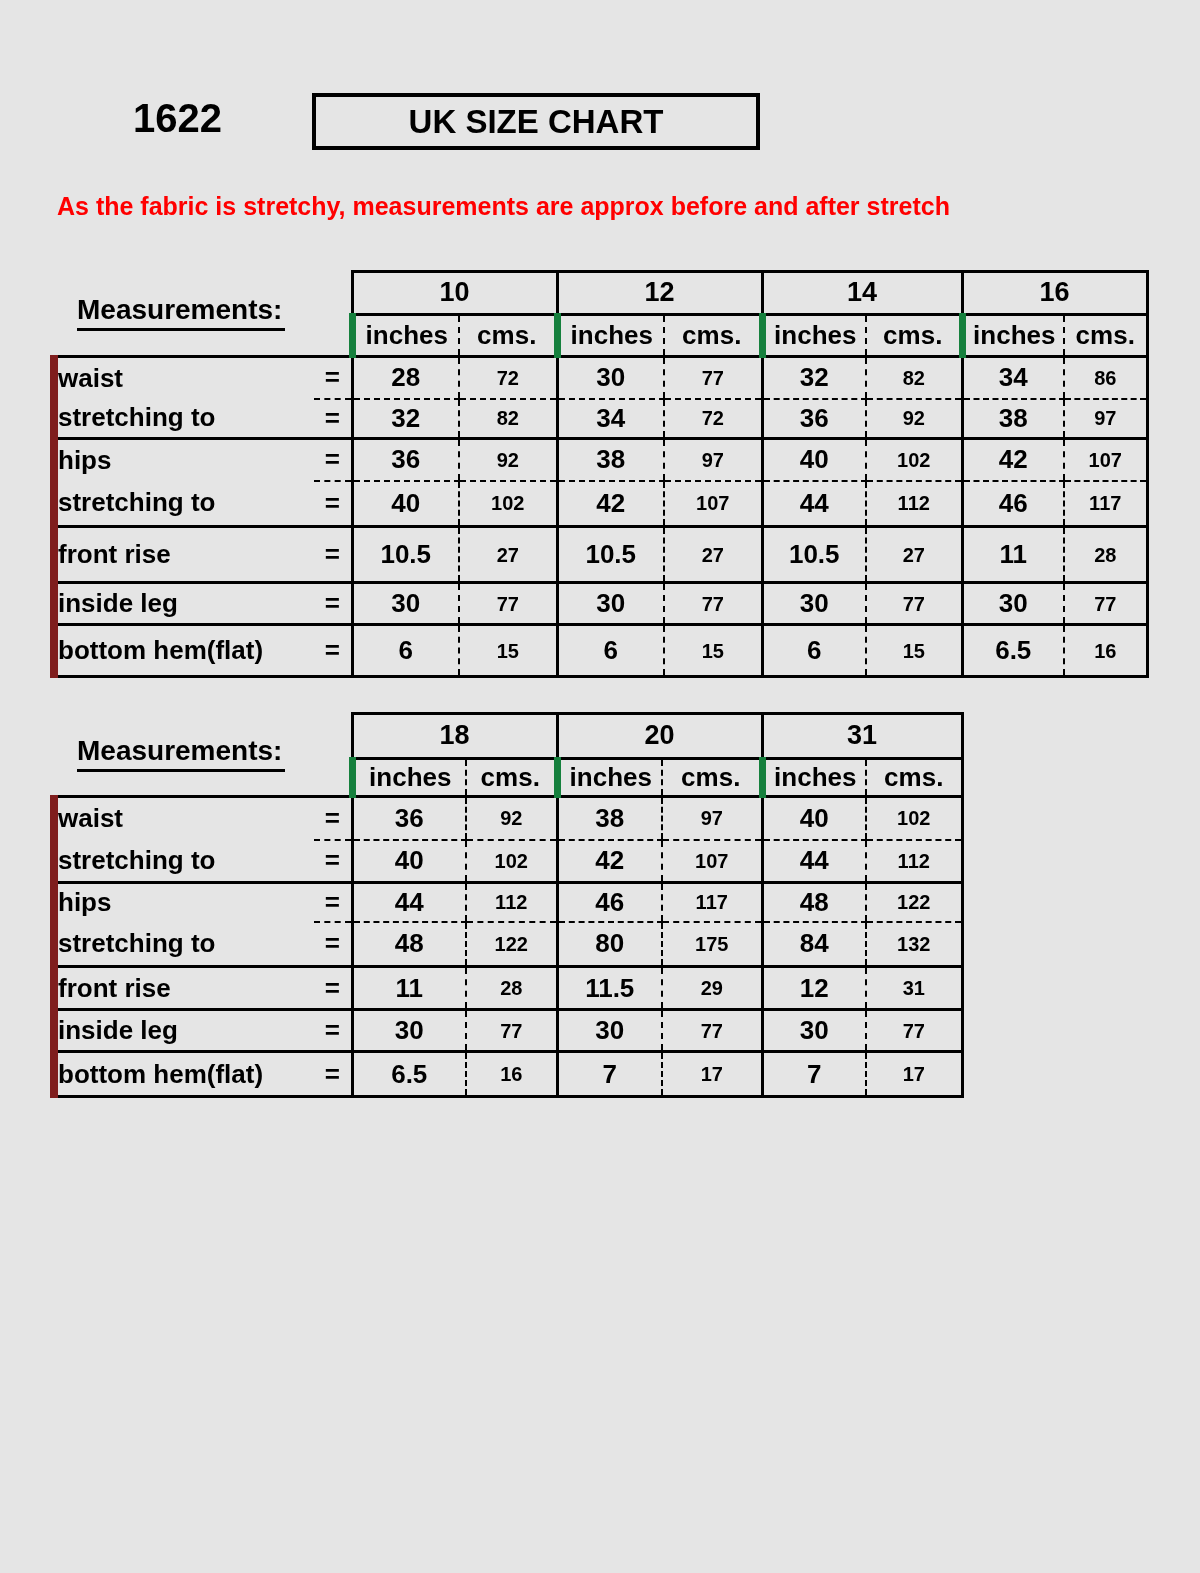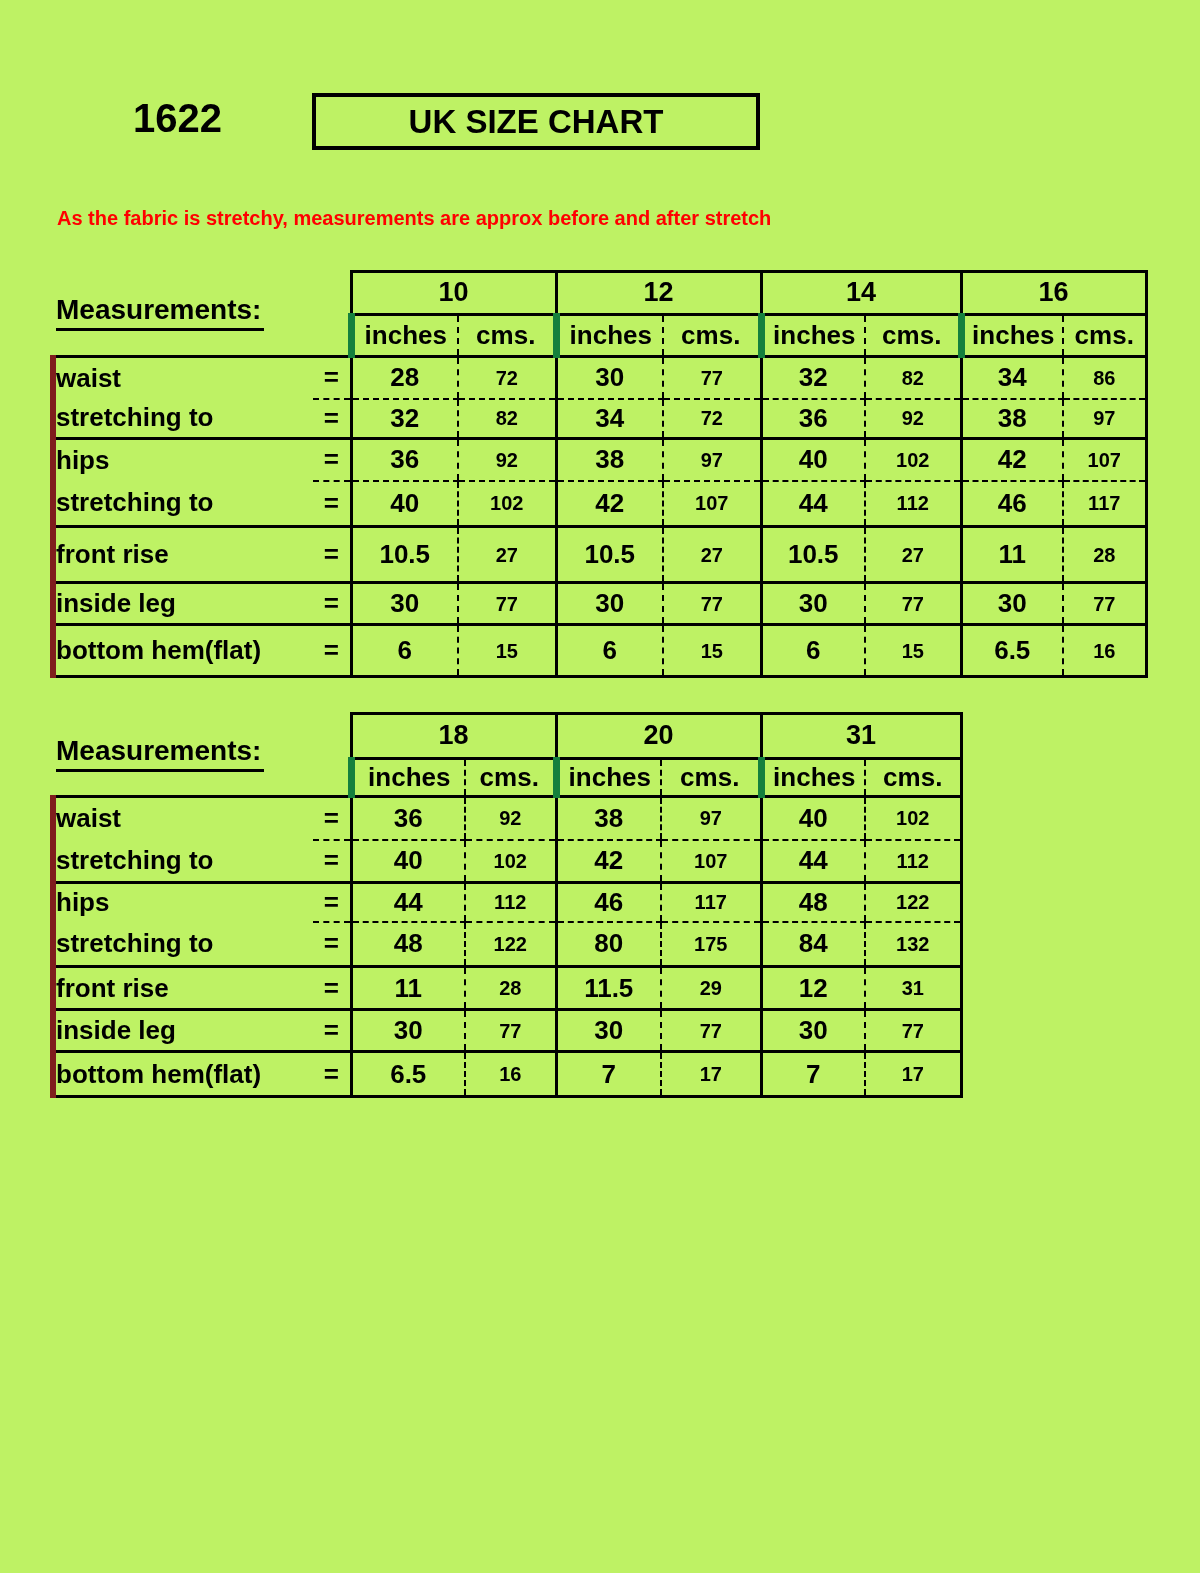--- a/index.html
+++ b/index.html
@@ -1,20 +1,20 @@
 <!DOCTYPE html>
 <html><head>
 <meta charset="utf-8">
 <style>
   html,body { margin:0; padding:0; background:#ffffff; }
   #page {
     position:relative;
     width:1200px;
     height:1573px;
-    background:#bef264;
+    background:#e5e5e5;
     font-family:"Liberation Sans", sans-serif;
     font-weight:bold;
     color:#000000;
     overflow:hidden;
   }
   #doc-number {
     position:absolute;
     left:133px;
     top:96px;
     font-size:40px;
@@ -28,54 +28,54 @@
     height:49px;
     border:4px solid #000;
     display:flex;
     align-items:center;
     justify-content:center;
   }
   #title-box span { font-size:33px; }
   #note {
     position:absolute;
     left:57px;
-    top:207px;
-    font-size:20px;
+    top:192px;
+    font-size:25px;
     white-space:nowrap;
   }
   table.size-table {
     position:absolute;
     border-collapse:collapse;
     table-layout:fixed;
   }
   table.size-table td, table.size-table th {
     padding:0;
     margin:0;
     font-weight:bold;
     vertical-align:middle;
     line-height:1.1;
     overflow:hidden;
   }
   .meas-cell { vertical-align:middle; text-align:left; }
   .meas-label {
     display:inline-block;
     font-size:28px;
-    margin-left:3px;
+    margin-left:23px;
     padding:0 3px 2px 0;
     border-bottom:3px solid #000;
   }
   .size-head {
     font-size:27px;
     text-align:center;
     border:3px solid #000;
   }
   .unit-cell { font-size:26px; border-bottom:3px solid #000; }
   .unit-inches { text-align:center; padding-left:7px; border-left:7px solid #15803d; }
   .unit-cms { text-align:center; border-left:2px dashed #000; }
-  .label-cell { font-size:26px; text-align:left; padding-left:7px; border-left:6px solid #7f1d1d; }
+  .label-cell { font-size:26px; text-align:left; padding-left:7px; border-left:8px solid #7f1d1d; }
   .eq-cell { font-size:26px; text-align:center; }
   .val-in { font-size:26px; text-align:center; border-left:3px solid #000; }
   .val-cms { font-size:20px; text-align:center; border-left:2px dashed #000; }
   .b-r3 { border-right:3px solid #000; }
   .b-t3 { border-top:3px solid #000; }
   .b-b3 { border-bottom:3px solid #000; }
   .b-b-dash { border-bottom:2px dashed #000; }
 </style>
 </head>
 <body>

